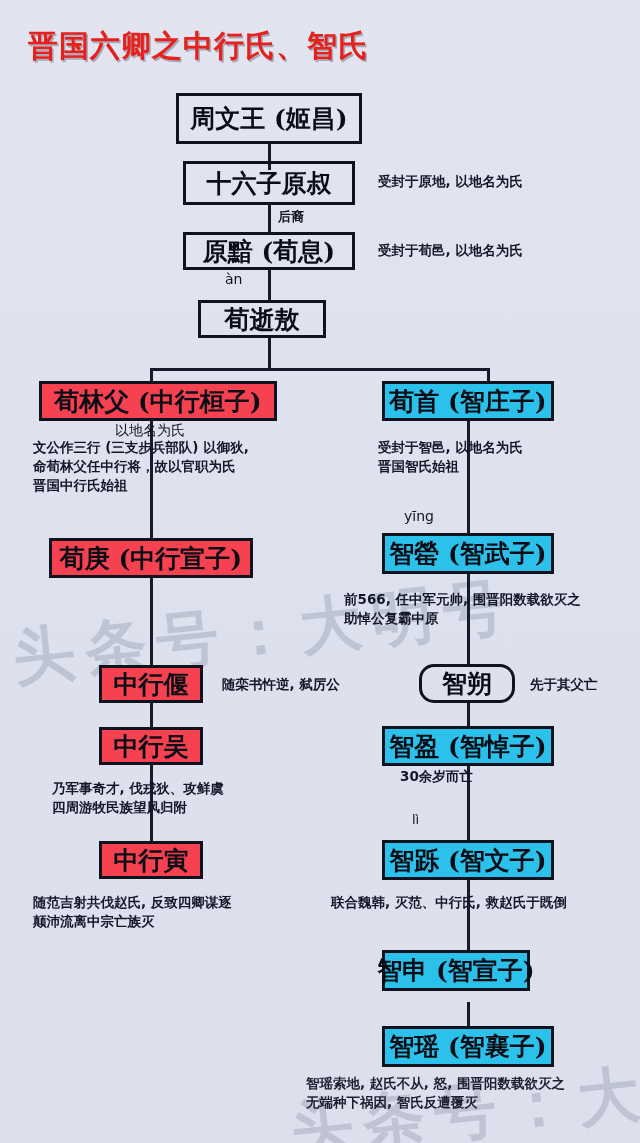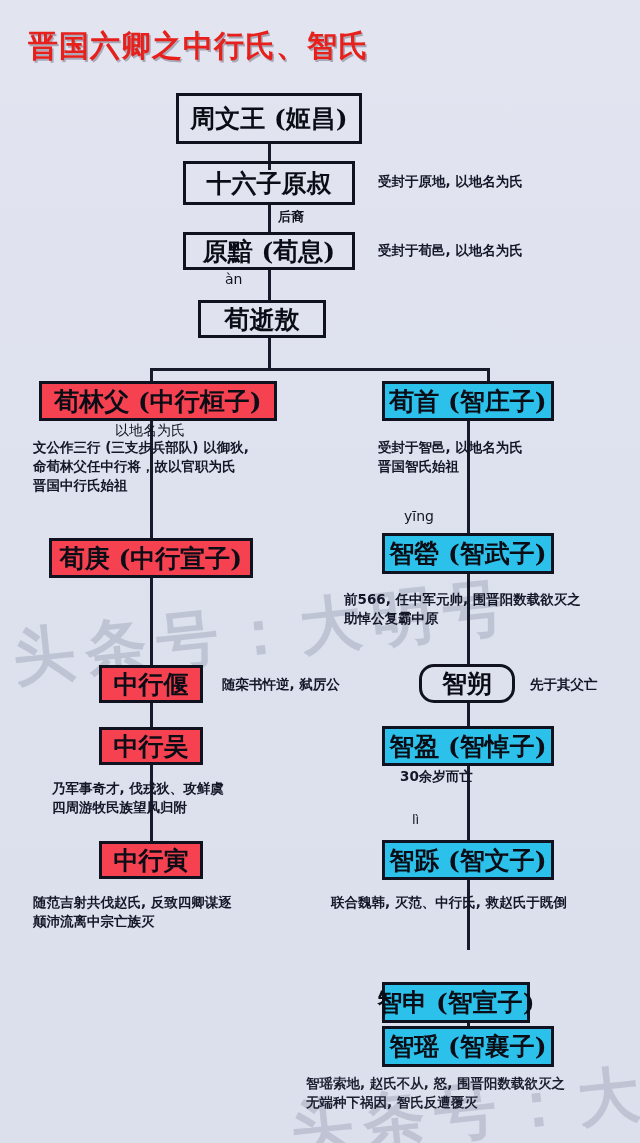--- a/index.html
+++ b/index.html
@@ -189,21 +189,21 @@
   </div>
 
   <div class="node blue" style="left:382px; top:726px; width:172px; height:40px; font-size:25px;">
     <span>智盈 (智悼子)</span>
   </div>
 
   <div class="node blue" style="left:382px; top:840px; width:172px; height:40px; font-size:25px;">
     <span>智跞 (智文子)</span>
   </div>
 
-  <div class="node blue" style="left:382px; top:950px; width:148px; height:41px; font-size:25px;margin-top:32px;">
+  <div class="node blue" style="left:382px; top:950px; width:148px; height:41px; font-size:25px;">
     <span>智申 (智宣子)</span>
   </div>
 
   <div class="node blue" style="left:382px; top:1026px; width:172px; height:41px; font-size:25px;">
     <span>智瑶 (智襄子)</span>
   </div>
 
   <div class="lineage-label" style="left:272px; top:208px;">后裔</div>
   <div class="pinyin" style="left:225px; top:271px;">àn</div>
   <div class="pinyin" style="left:115px; top:422px;">以地名为氏</div>

